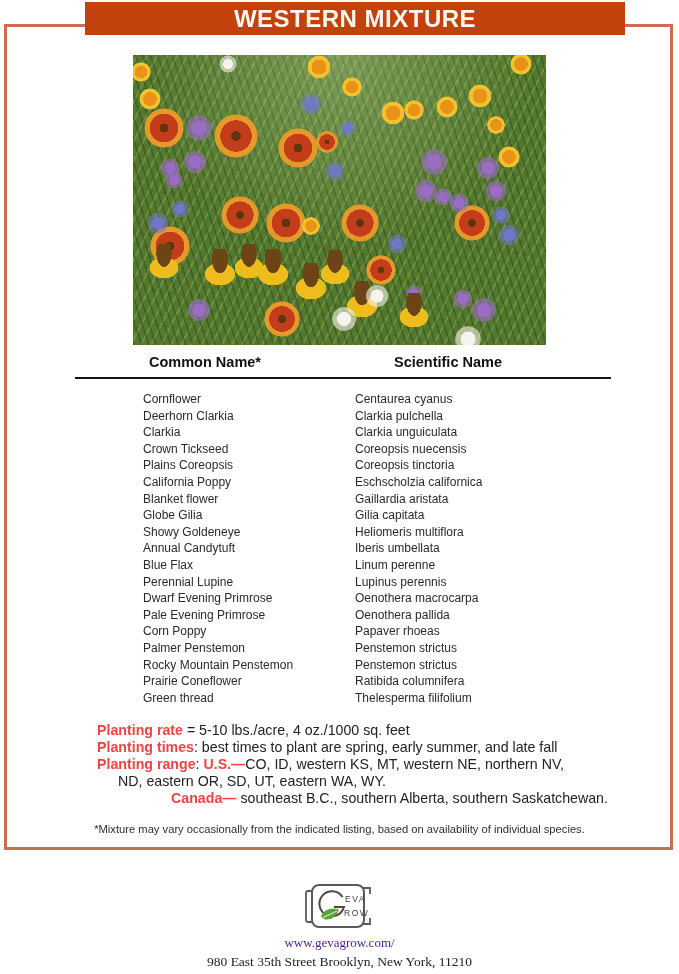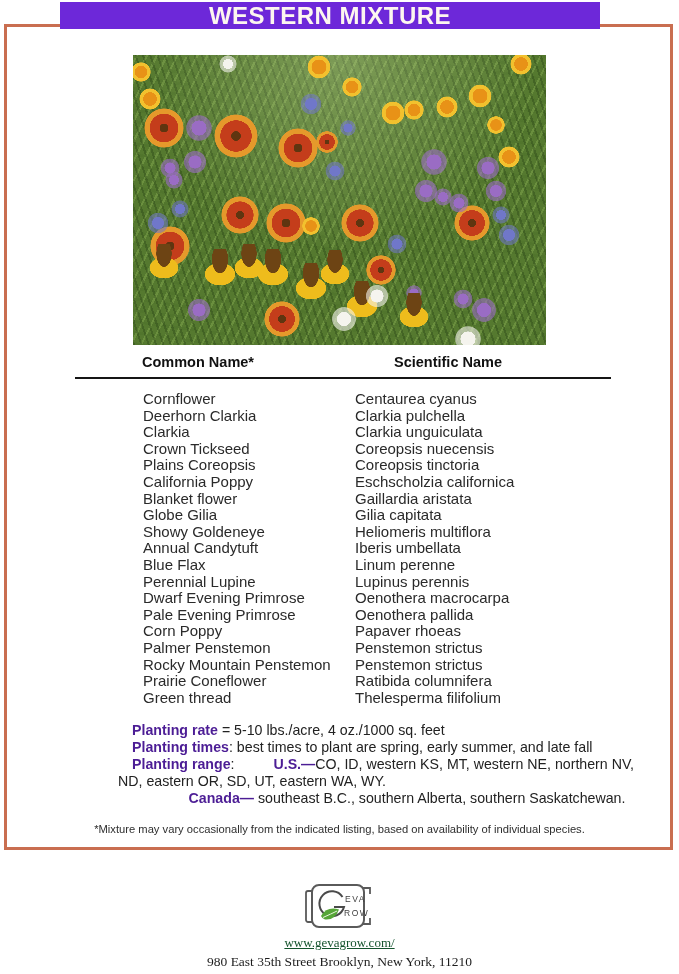--- a/index.html
+++ b/index.html
@@ -5,22 +5,22 @@
 <style>
   html,body{margin:0;padding:0;background:#fff;}
   .page{position:relative;width:679px;height:974px;background:#fff;overflow:hidden;
         font-family:"Liberation Sans",sans-serif;}
 
   
   .frame{position:absolute;left:4px;top:24px;width:669px;height:826px;
          border:3px solid #c96e50;box-sizing:border-box;}
 
   
-  .header-bar{position:absolute;left:60px;top:2px;width:540px;height:27px;
-              background:#6d28d9;z-index:3;display:flex;align-items:center;justify-content:center;}
+  .header-bar{position:absolute;left:85px;top:2px;width:540px;height:33px;
+              background:#c2410c;z-index:3;display:flex;align-items:center;justify-content:center;}
   .header-bar span{color:#fdf6ef;font-size:24px;font-weight:bold;letter-spacing:0.5px;}
 
   
   .photo{position:absolute;left:133px;top:55px;width:413px;height:290px;overflow:hidden;
          background-color:#55792f;
          background-image:
            radial-gradient(circle at 50% 0%,rgba(225,242,185,.30),rgba(0,0,0,0) 55%),
            repeating-linear-gradient(72deg,rgba(28,52,14,.30) 0 2px,rgba(0,0,0,0) 2px 7px),
            repeating-linear-gradient(-63deg,rgba(158,196,98,.30) 0 2px,rgba(0,0,0,0) 2px 9px),
            repeating-linear-gradient(8deg,rgba(74,110,40,.35) 0 3px,rgba(0,0,0,0) 3px 11px);}
@@ -29,43 +29,43 @@
   .fl-y{background:radial-gradient(circle,#e89217 0 40%,#f2c12e 41% 60%,rgba(242,193,46,0) 63%);}
   .fl-p{background:radial-gradient(circle,#9a6cc4 0 35%,rgba(154,108,196,.6) 36% 58%,rgba(154,108,196,0) 62%);}
   .fl-b{background:radial-gradient(circle,#7077c9 0 35%,rgba(112,119,201,.55) 36% 58%,rgba(112,119,201,0) 62%);}
   .fl-w{background:radial-gradient(circle,#f5f4ee 0 35%,rgba(245,244,238,.6) 36% 58%,rgba(245,244,238,0) 62%);}
   .fl-m{border-radius:0;background:
           radial-gradient(ellipse 24% 42% at 50% 28%,#6d4414 0 92%,rgba(109,68,20,0) 95%),
           radial-gradient(ellipse 46% 34% at 50% 70%,#eebc1c 0 90%,rgba(238,188,28,0) 93%);}
 
   
   .col-h{position:absolute;top:354px;font-size:14.5px;font-weight:bold;color:#111;}
-  .col-h.common{left:142px;}
+  .col-h.common{left:149px;}
   .col-h.sci{left:355px;margin-left:39px;}
   .rule{position:absolute;left:75px;top:377px;width:536px;height:2px;background:#151515;}
   .tbody{position:absolute;left:143px;top:391px;width:470px;}
-  .trow{display:flex;font-size:15px;line-height:16.6px;color:#2a2a2a;}
+  .trow{display:flex;font-size:12px;line-height:16.6px;color:#2a2a2a;}
   .trow .c1{width:212px;}
 
   
   .planting{position:absolute;left:97px;top:722px;width:540px;font-size:14.2px;
             line-height:17px;color:#222;}
-  .planting b{color:#4c1d95;margin-left:35px;}
+  .planting b{color:#ef4444;}
   .pl-indent1{padding-left:21px;}
   .pl-indent2{padding-left:45px;text-align:center;}
 
   
   .footnote{position:absolute;left:10px;top:823px;width:659px;text-align:center;
             font-size:11.2px;color:#2e2e2e;}
 
   
   .footer{position:absolute;left:0;top:851px;width:679px;text-align:center;
           font-family:"Liberation Serif",serif;}
   .logo{display:block;margin:31px auto 3px auto;}
-  .website{font-size:13px;color:#14532d;text-decoration:underline;cursor:pointer;}
+  .website{font-size:13px;color:#4c1d95;cursor:pointer;}
   .address{font-size:13.5px;color:#1d1d1d;margin-top:3px;}
   .contact{font-size:13.5px;color:#1d1d1d;white-space:pre;margin-top:1px;}
 </style>
 </head>
 <body>
 
 <div class="page">
 
   <div class="frame"></div>
 

